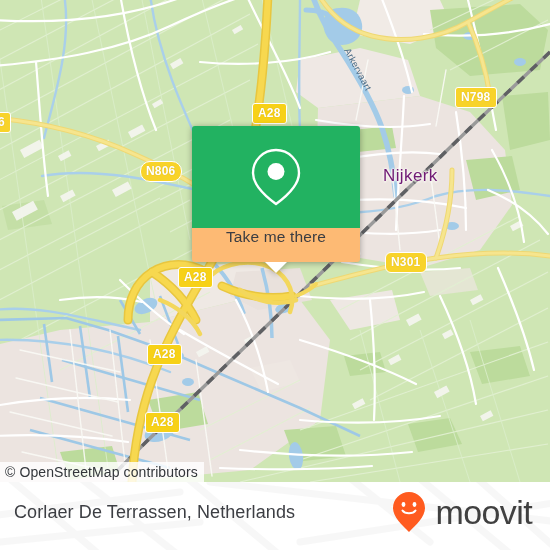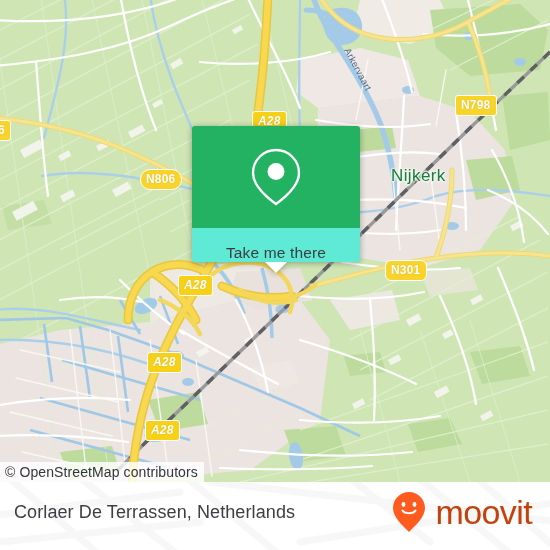--- a/index.html
+++ b/index.html
@@ -60,36 +60,34 @@
     border-radius: 3px;
     color: #ffffff;
     font-size: 12px;
     font-weight: bold;
     line-height: 1;
     padding: 3px 5px 4px 5px;
     letter-spacing: 0.2px;
     white-space: nowrap;
     z-index: 20;
     text-shadow: 0 0 1px rgba(120,90,0,0.35);
-    margin-top: 8px;
-  }
-  .shield.motorway { background: #f7d117; font-style: italic; }
+  }
+  .shield.motorway { background: #f7d117; }
   .shield.trunk    { background: #f8d32a; }
 
   .place-label {
     position: absolute;
-    color: #15803d;
+    color: #701a75;
     font-size: 17px;
     letter-spacing: 0.4px;
     z-index: 20;
     text-shadow:
        1.5px 0 1.5px #f6f4ef, -1.5px 0 1.5px #f6f4ef,
        0 1.5px 1.5px #f6f4ef, 0 -1.5px 1.5px #f6f4ef;
     white-space: nowrap;
-    margin-left: 8px;
   }
 
   .water-label {
     position: absolute;
     color: #4a6b86;
     font-size: 9.5px;
     letter-spacing: 0.3px;
     white-space: nowrap;
     z-index: 20;
     transform-origin: left top;
@@ -107,24 +105,24 @@
   .popup-green {
     height: 102px;
     background: #22b261;
     border-radius: 3px 3px 0 0;
     display: flex;
     align-items: center;
     justify-content: center;
   }
   .popup-white {
     height: 34px;
-    background: #5eead4;
+    background: #fdba74;
     border-radius: 0 0 3px 3px;
     display: flex;
-    align-items: flex-end;
+    align-items: flex-start;
     justify-content: center;
     position: relative;
   }
   .popup-white .label {
     font-size: 15.5px;
     color: #3b3d42;
     letter-spacing: 0.15px;
   }
   .popup-tail {
     position: absolute;
@@ -168,21 +166,21 @@
     z-index: 2;
   }
   .brand {
     position: relative;
     display: flex;
     align-items: center;
     z-index: 2;
   }
   .brand-word {
     font-size: 34px;
-    color: #c2410c;
+    color: #404040;
     letter-spacing: -0.6px;
     font-weight: 500;
     margin-left: 9px;
     line-height: 1;
   }
 </style>
 </head>
 <body>
 
 <div id="app">

